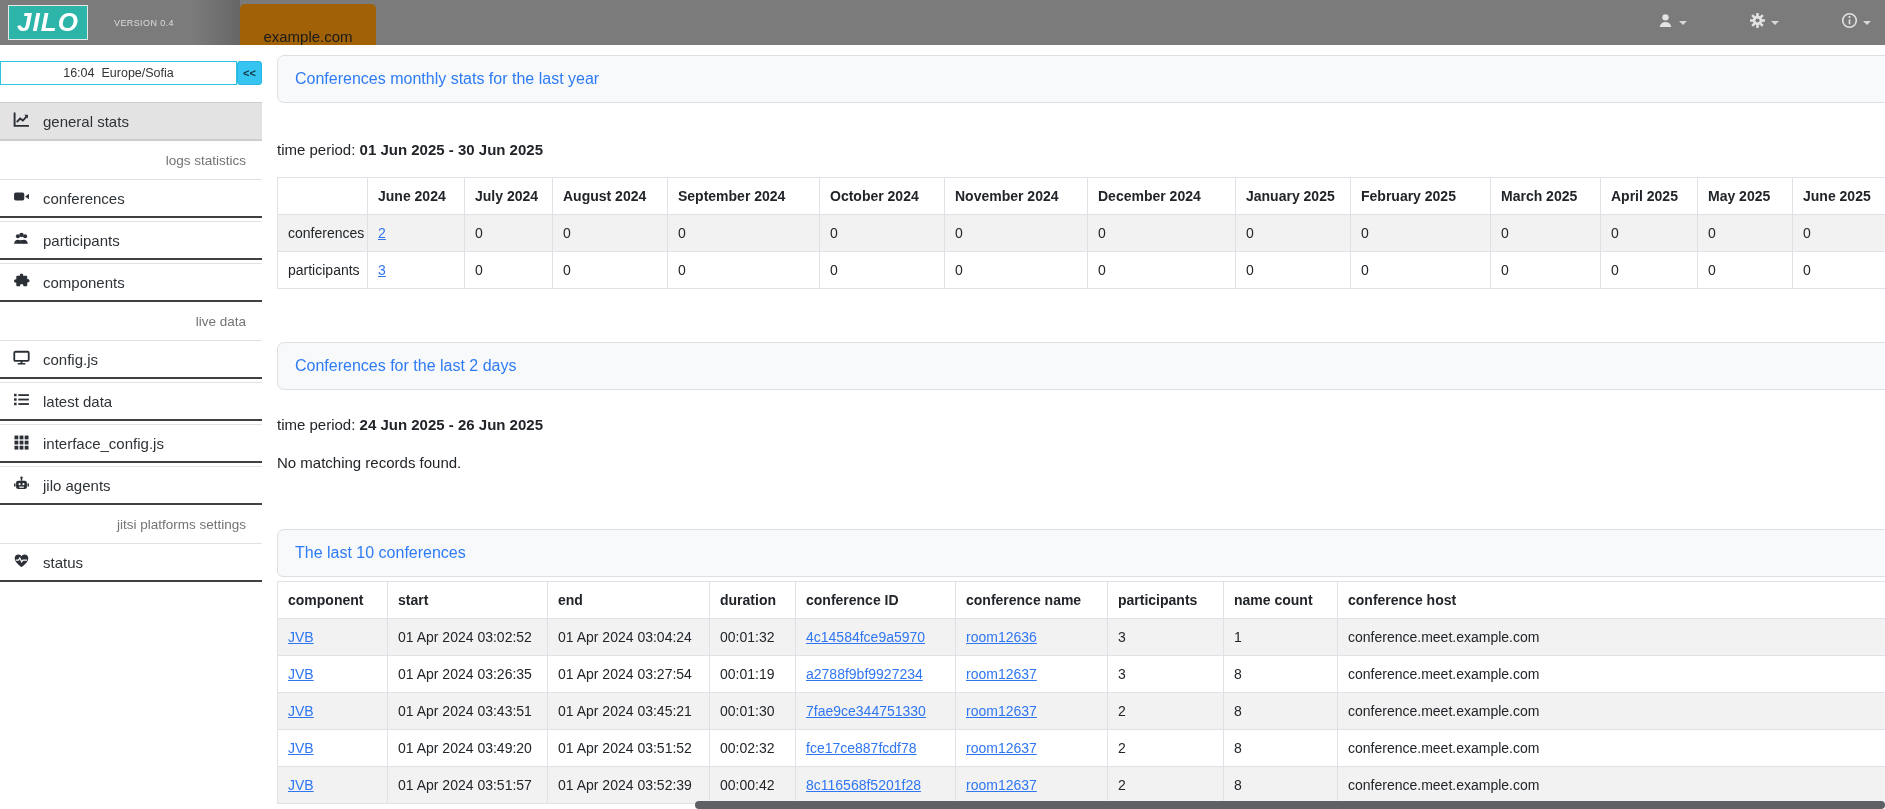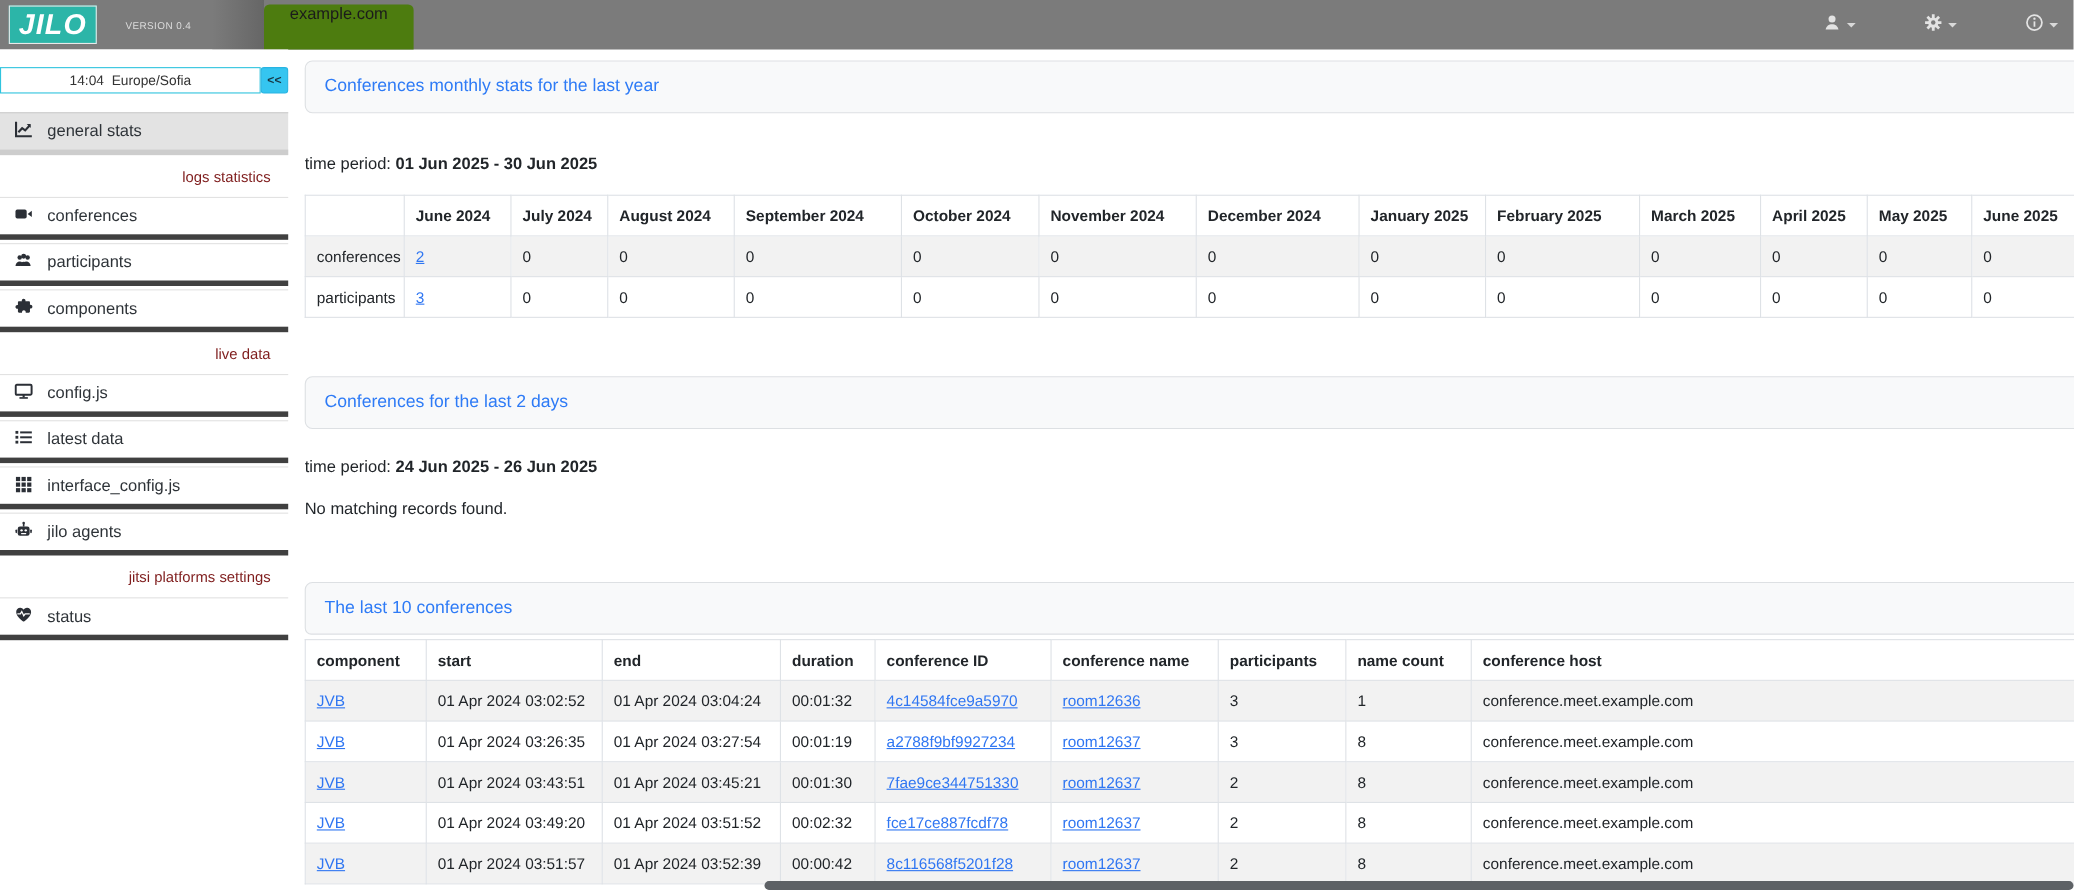--- a/index.html
+++ b/index.html
@@ -7,44 +7,44 @@
     font-family:"Liberation Sans","DejaVu Sans",sans-serif; color:#212529; }
 
   
   .navbar { position:absolute; left:0; top:0; width:1885px; height:45px; background:#7b7b7b; }
   .navbar-shade { position:absolute; left:193px; top:0; width:47px; height:45px;
     background:linear-gradient(to right,#7b7b7b,#666); }
   .logo-box { position:absolute; left:8px; top:5px; width:80px; height:35px; background:#2cb5a8;
     border:1px solid #e9e9e9; display:flex; align-items:center; justify-content:center; cursor:pointer; }
   .logo-box span { font-style:italic; font-weight:bold; font-size:26px; color:#fff; letter-spacing:1px; }
   .version-txt { position:absolute; left:114px; top:18px; font-size:9px; color:#dcdcdc; letter-spacing:.4px; }
-  .nav-tab { position:absolute; left:240px; top:4px; width:136px; height:41px; background:#4d7c0f;
-    border-radius:5px 5px 0 0; display:flex; align-items:flex-start; justify-content:center;
+  .nav-tab { position:absolute; left:240px; top:4px; width:136px; height:41px; background:#a16207;
+    border-radius:5px 5px 0 0; display:flex; align-items:flex-end; justify-content:center;
     font-size:15px; color:#1b1b1b; cursor:pointer; }
   .nav-right { position:absolute; right:14px; top:0; height:45px; display:flex; align-items:center; gap:62px; }
   .nav-menu-btn { display:flex; align-items:center; gap:5px; cursor:pointer; }
   .caret { width:0; height:0; border-left:4px solid transparent; border-right:4px solid transparent;
     border-top:4px solid #d9d9d9; }
 
   
   .sidebar { position:absolute; left:0; top:45px; width:262px; height:764px; background:#fff; }
   .clock-row { margin:16px 0 0 0; display:flex; }
   .clock { width:237px; height:24px; border:1px solid #2fc4de; background:#fff; display:flex;
     align-items:center; justify-content:center; gap:7px; font-size:12.5px; color:#333; }
   .collapse-btn { width:25px; height:24px; background:#35c5f0; border:1px solid #28b4e2; border-radius:3px;
     font-weight:bold; font-size:11px; color:#17333f; cursor:pointer; display:flex; align-items:center;
     justify-content:center; font-family:inherit; }
   .menu { margin-top:17px; }
   .menu-item { height:39px; margin-bottom:3px; background:#fff; border-top:1px solid #e2e2e2;
-    border-bottom:5px solid #404040; display:flex; align-items:center; padding-left:13px; gap:13px;
+    border-bottom:2px solid #404040; display:flex; align-items:center; padding-left:13px; gap:13px;
     font-size:15px; color:#2e3338; cursor:pointer; }
   .menu-item.active { background:#e3e3e3; border-color:#cdcdcd; }
   .menu-item svg { flex:0 0 auto; }
   .section-label { height:22px; margin:9px 0 7px 0; text-align:right; padding-right:16px;
-    font-size:13.5px; color:#7f1d1d; line-height:22px; }
+    font-size:13.5px; color:#737373; line-height:22px; }
 
   
   .main { position:absolute; left:277px; top:45px; width:1700px; }
   .card-strip { margin-top:10px; height:48px; background:#f8f9fa; border:1px solid #dde0e3;
     border-radius:7px; display:flex; align-items:center; padding-left:17px; }
   .card-strip a { font-size:16px; color:#2e7bf6; text-decoration:none; cursor:pointer; }
   .period-line { margin-top:38px; font-size:15px; color:#212529; }
   .period-line b { font-weight:bold;margin-top:44px; }
   .empty-msg { margin-top:21px; font-size:15px; color:#212529; }
 
@@ -113,21 +113,21 @@
           </svg>
       </span>
       <span class="caret"></span>
     </div>
   </div>
 </div>
 
 <aside class="sidebar">
   <div class="clock-row">
     <div class="clock">
-      <span>14:04</span>
+      <span>16:04</span>
       <span>Europe/Sofia</span>
     </div>
     <button class="collapse-btn">&lt;&lt;</button>
   </div>
 
   <div class="menu">
 
     <div class="menu-item active">
       <span>
         <svg width="17" height="17" viewBox="0 0 16 16">

